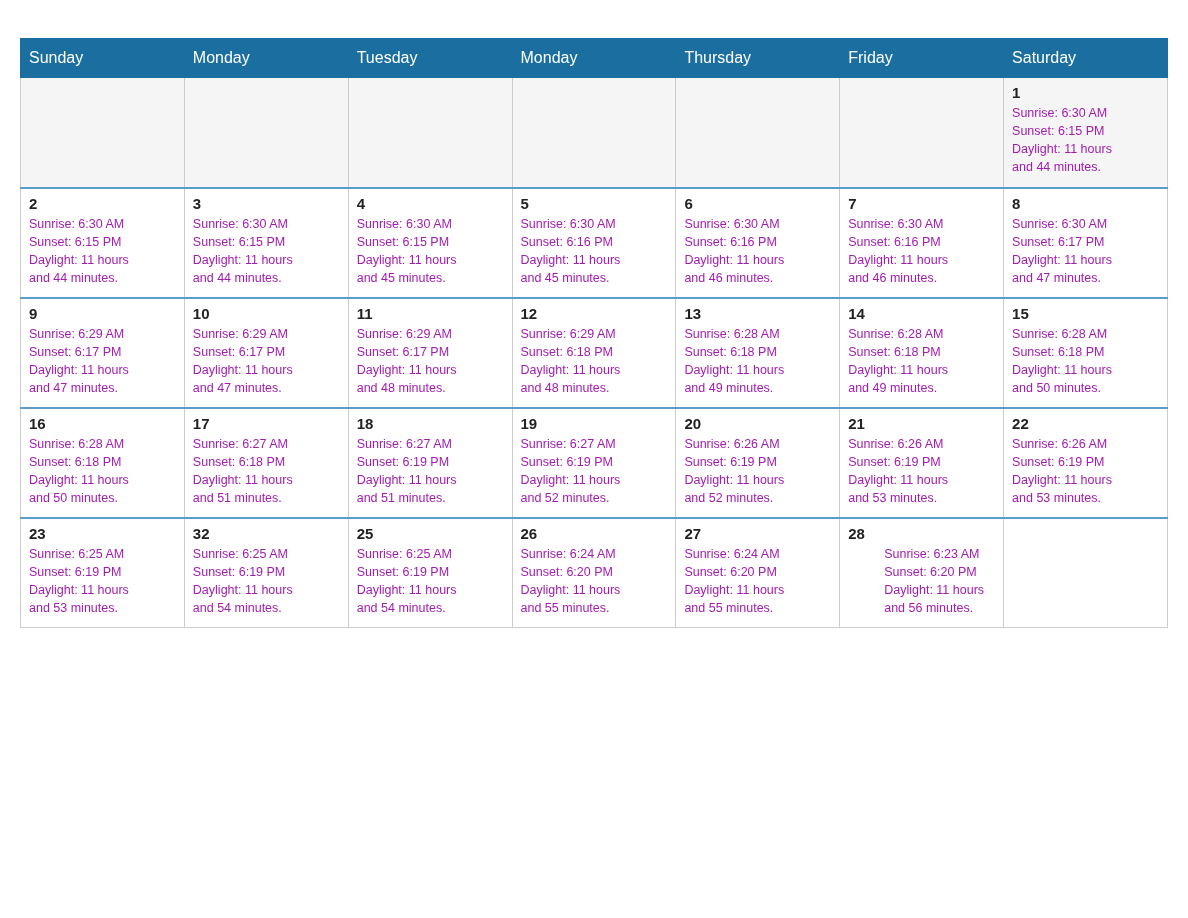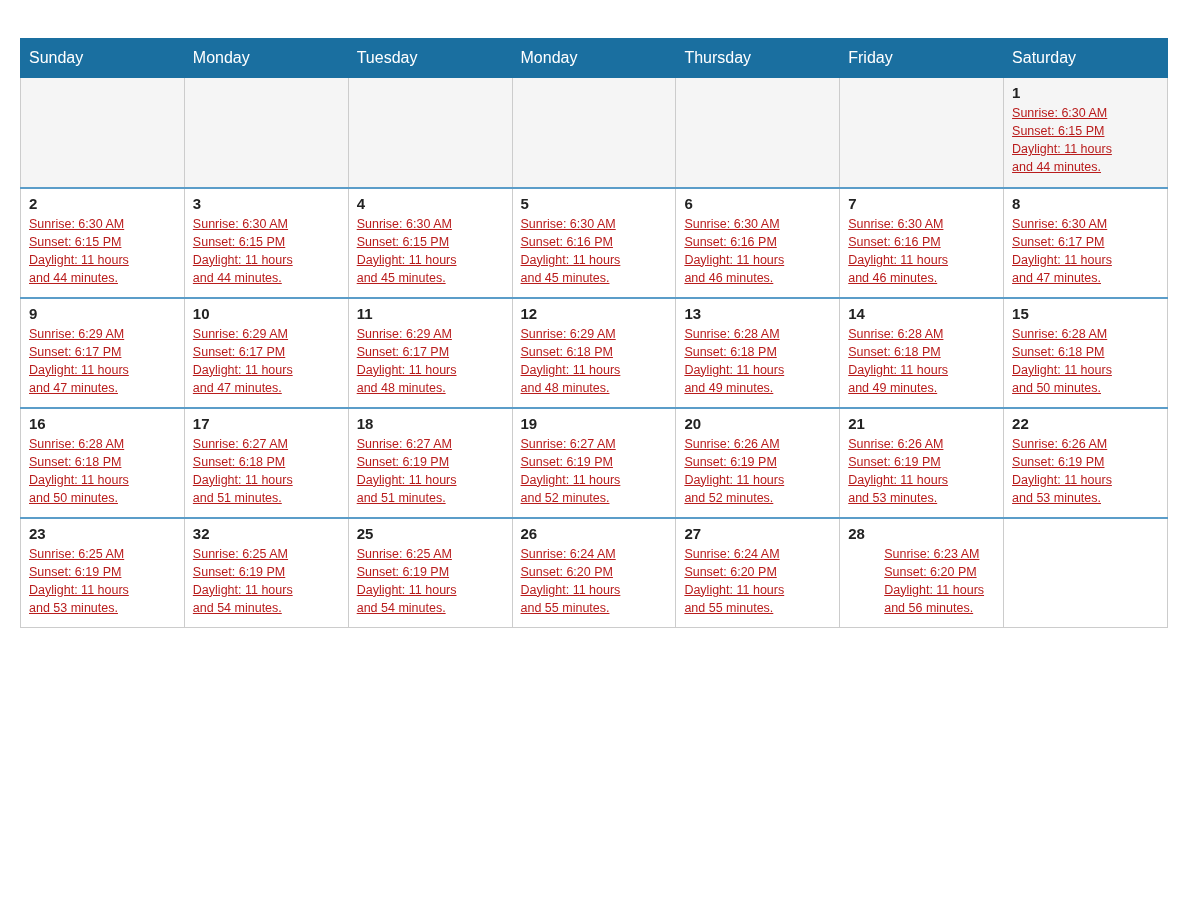--- a/index.html
+++ b/index.html
@@ -83,23 +83,22 @@
     }
     .day-number {
       font-size: 15px;
       font-weight: bold;
       color: #222;
       display: block;
       margin-bottom: 3px;
     }
     .day-info {
       font-size: 12.5px;
-      color: #b91c1c;
+      color: #a21caf;
       line-height: 1.45;
-      text-decoration: underline;
     }
     .empty-cell {
       background: #f5f5f5;
     }
     .week-row td {
       border-top: 2px solid #5b9dc9;
     }
   </style>
 </head>
 <body>

